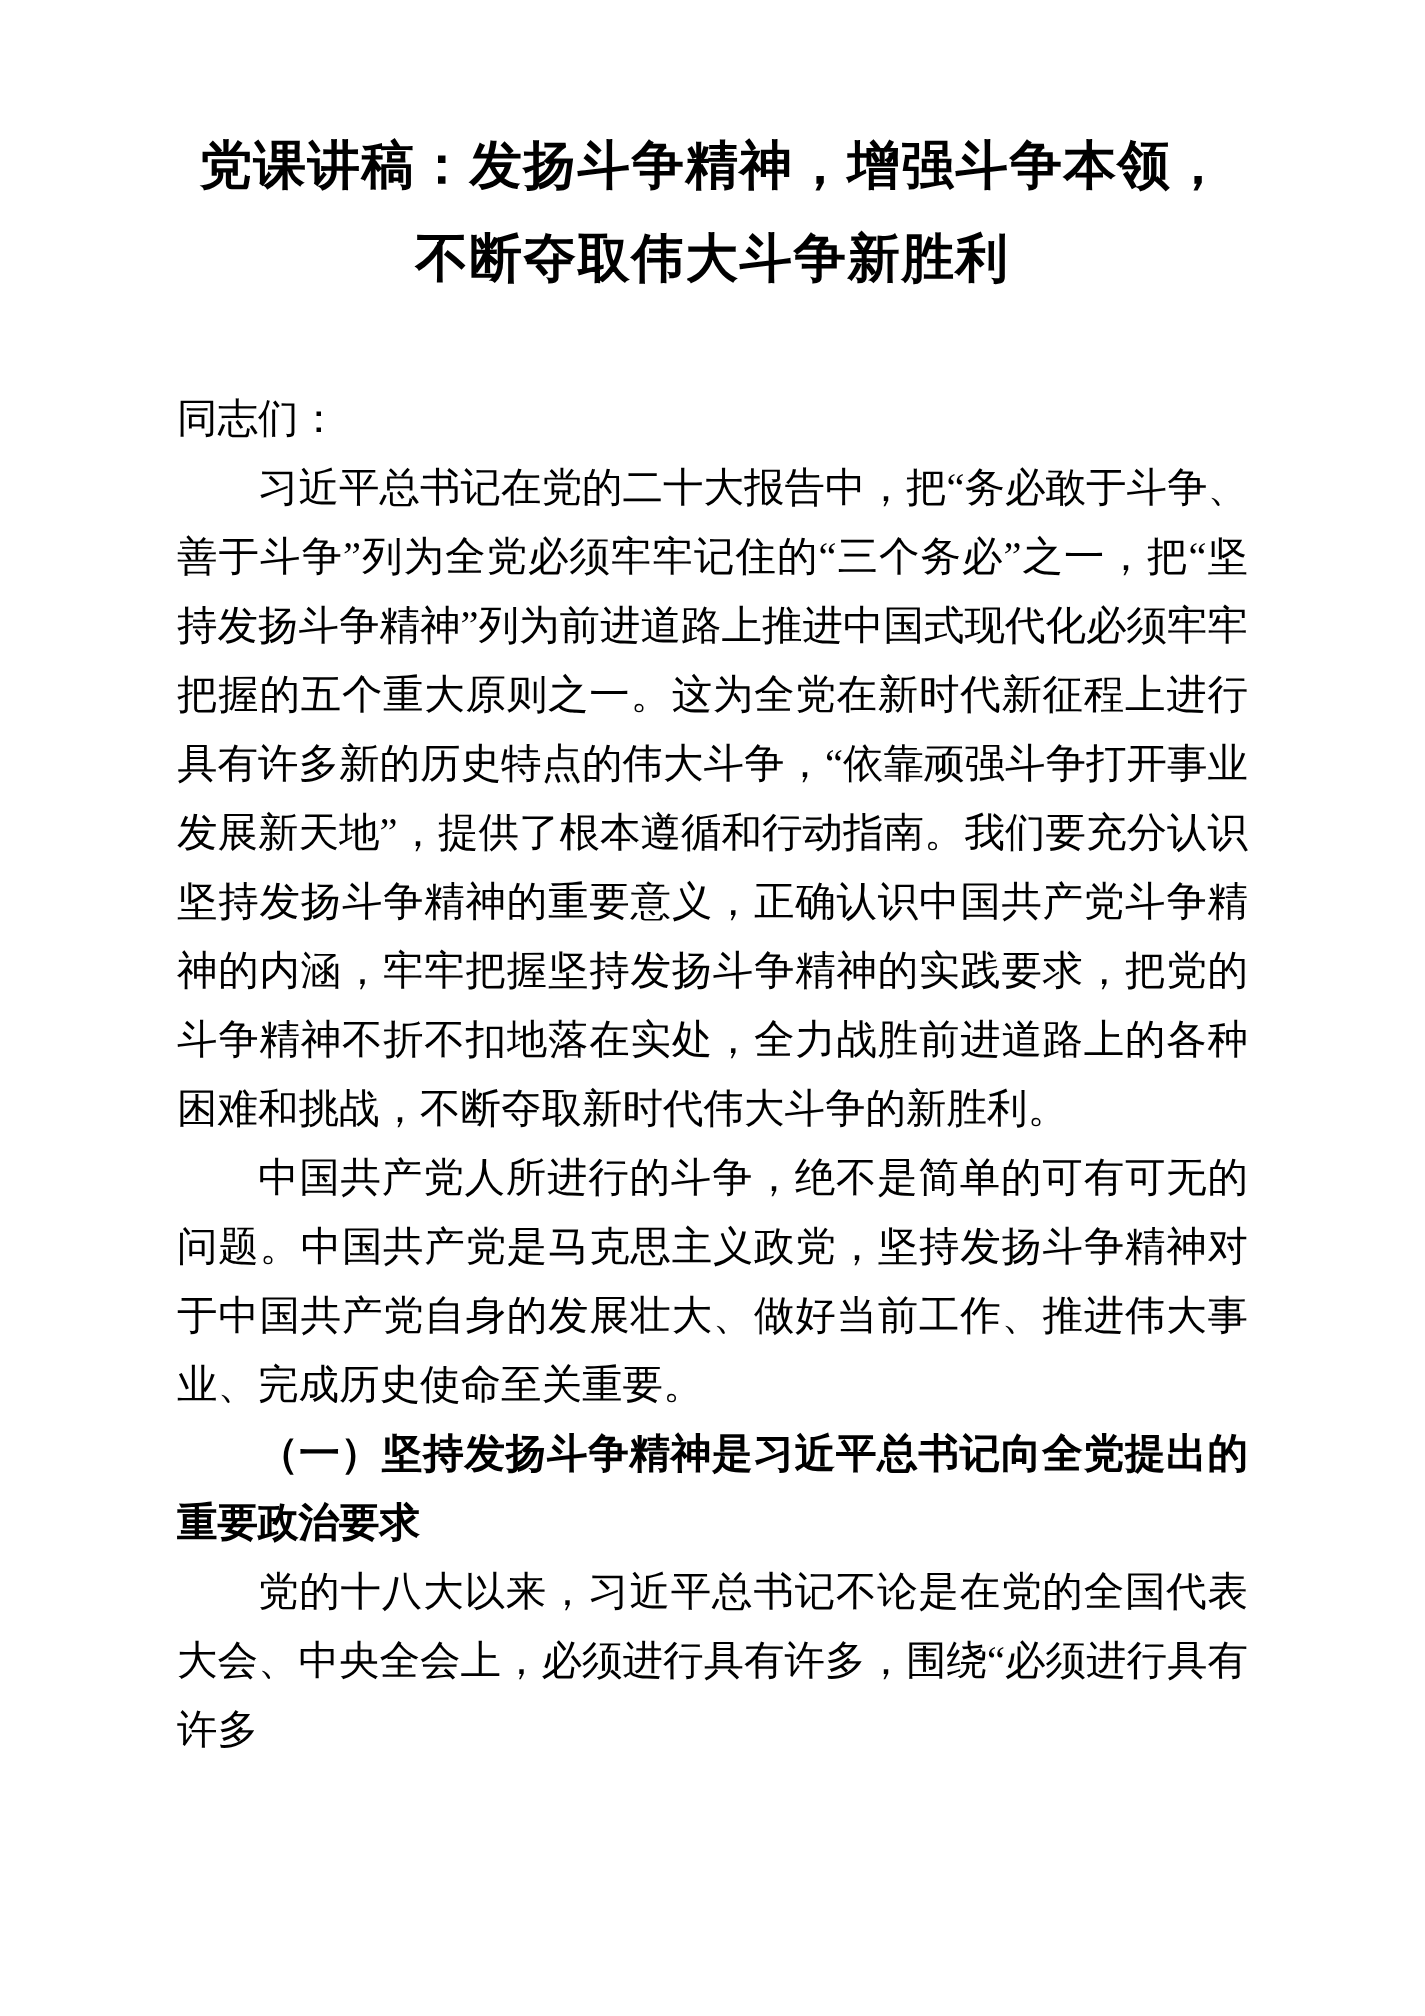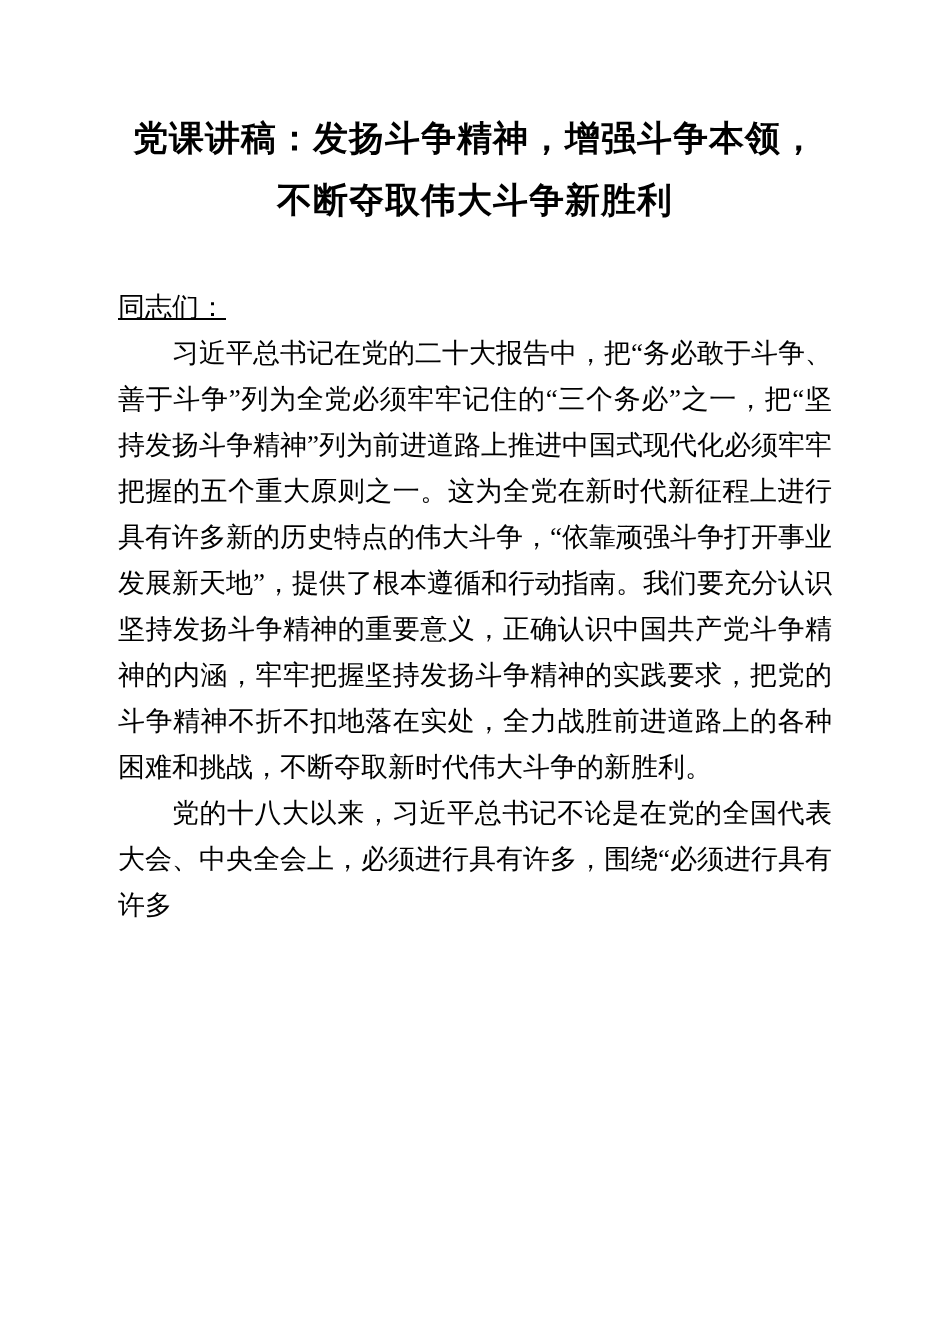--- a/index.html
+++ b/index.html
@@ -10,21 +10,21 @@
       width: 950px;
       height: 1344px;
       background: #ffffff;
       color: #000000;
       font-family: "Liberation Serif", "DejaVu Serif", serif;
     }
     .page {
       box-sizing: border-box;
       width: 950px;
       height: 1344px;
-      padding: 108px 118px 30px 118px;
+      padding: 80px 118px 30px 118px;
       overflow: hidden;
       background: #ffffff;
     }
     .doc-title {
       margin: 0 0 52px 0;
       font-size: 35px;
       line-height: 62px;
       font-weight: bold;
       text-align: center;
       letter-spacing: 1px;
@@ -32,21 +32,20 @@
     }
     .doc-body p {
       margin: 0;
       font-size: 27px;
       line-height: 46px;
       text-align: justify;
       word-break: break-all;
     }
     .salutation {
       text-indent: 0;
-      text-decoration: underline;
     }
     .body-para {
       text-indent: 2em;
     }
     .heading1 {
       font-weight: bold;
       text-indent: 2em;
       font-family: "Liberation Sans", "DejaVu Sans", sans-serif;
       font-size: 26px !important;
     }
@@ -60,17 +59,19 @@
 
 <div class="page">
   <h1 class="doc-title">党课讲稿：发扬斗争精神，增强斗争本领，不断夺取伟大斗争新胜利</h1>
 
   <div class="doc-body">
     <p class="salutation">同志们：</p>
 
     <p class="body-para">习近平总书记在党的二十大报告中，把“务必敢于斗争、善于斗争”列为全党必须牢牢记住的“三个务必”之一，把“坚持发扬斗争精神”列为前进道路上推进中国式现代化必须牢牢把握的五个重大原则之一。这为全党在新时代新征程上进行具有许多新的历史特点的伟大斗争，“依靠顽强斗争打开事业发展新天地”，提供了根本遵循和行动指南。我们要充分认识坚持发扬斗争精神的重要意义，正确认识中国共产党斗争精神的内涵，牢牢把握坚持发扬斗争精神的实践要求，把党的斗争精神不折不扣地落在实处，全力战胜前进道路上的各种困难和挑战，不断夺取新时代伟大斗争的新胜利。</p>
 
 
+    <p class="body-para">中国共产党人所进行的斗争，绝不是简单的可有可无的问题。中国共产党是马克思主义政党，坚持发扬斗争精神对于中国共产党自身的发展壮大、做好当前工作、推进伟大事业、完成历史使命至关重要。</p>
 
+    <p class="heading2">（一）坚持发扬斗争精神是习近平总书记向全党提出的重要政治要求</p>
 
     <p class="body-para">党的十八大以来，习近平总书记不论是在党的全国代表大会、中央全会上，必须进行具有许多，围绕“必须进行具有许多</p>
   </div>
 </div>
 
 </body></html>

